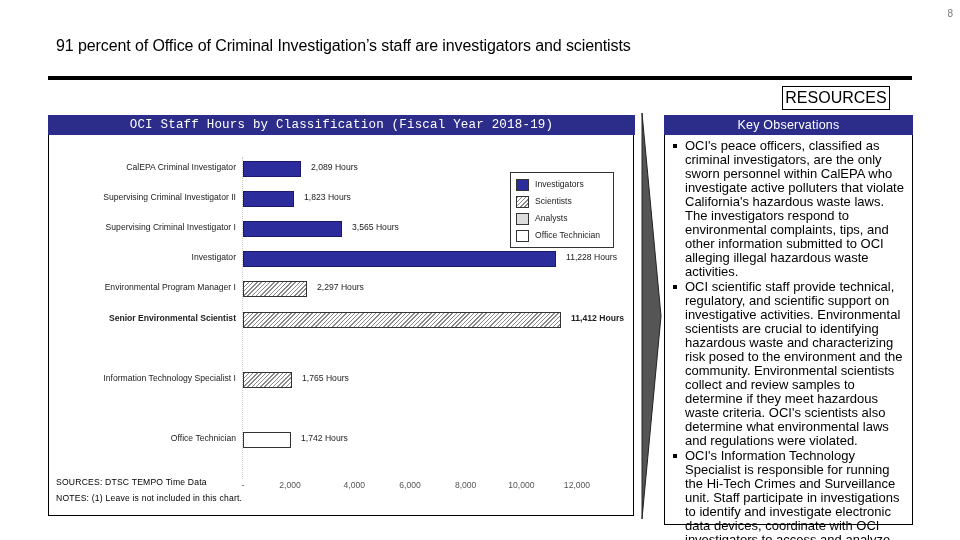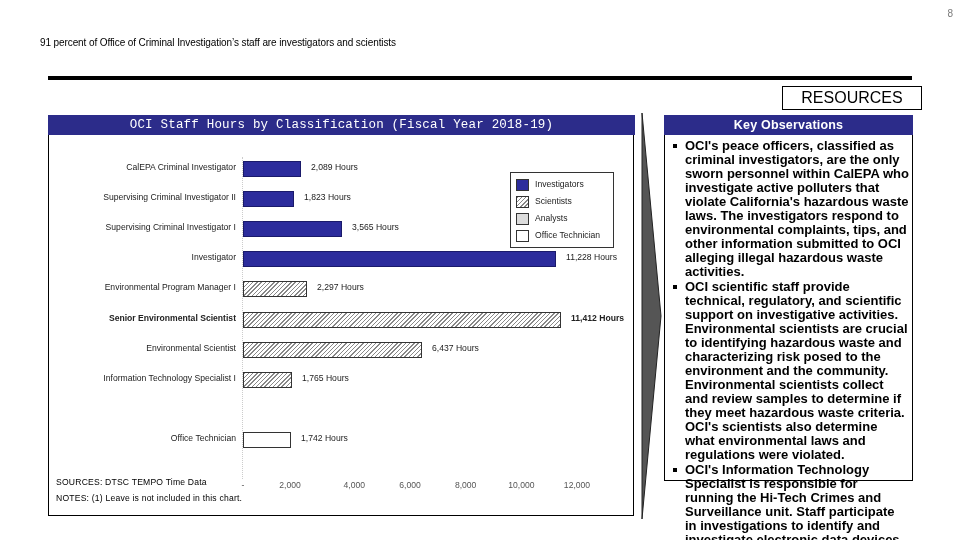--- a/index.html
+++ b/index.html
@@ -1,22 +1,22 @@
 <!DOCTYPE html>
 <html><head>
 <meta charset="utf-8">
 <style>
   * { box-sizing: border-box; margin: 0; padding: 0; }
   html, body { width: 960px; height: 540px; background: #ffffff; overflow: hidden; }
   body { position: relative; font-family: "Liberation Sans", sans-serif; color: #000; }
 
   .page-num { position: absolute; right: 7px; top: 8px; font-size: 10px; color: #7a7a7a; }
-  .slide-title { position: absolute; left: 40px; top: 37px; font-size: 10px; letter-spacing: -0.1px; }
+  .slide-title { position: absolute; left: 56px; top: 37px; font-size: 16px; letter-spacing: -0.1px; }
   .title-rule { position: absolute; left: 48px; top: 76px; width: 864px; height: 4px; background: #000; }
-  .resources { position: absolute; left: 782px; top: 86px; width: 140px; height: 24px; border: 1px solid #000;
+  .resources { position: absolute; left: 782px; top: 86px; width: 108px; height: 24px; border: 1px solid #000;
     font-size: 16px; text-align: center; line-height: 22px; }
 
   .left-panel { position: absolute; left: 48px; top: 115px; width: 586px; height: 401px; border: 1px solid #000; border-top: none; }
   .panel-header { height: 20px; background: #2c2c8a; color: #fff; font-size: 12.5px; text-align: center; line-height: 20px; letter-spacing: 0.2px; }
   .left-panel .panel-header { position: absolute; left: -1px; top: 0; width: 587px; font-family: Liberation Mono, monospace; }
 
   .chart-area { position: absolute; left: 0; top: 20px; width: 584px; height: 350px; }
   .axis-line { position: absolute; left: 193px; top: 22px; width: 1px; height: 322px; border-left: 1px dotted #ccc; }
   .bar-row { position: absolute; left: 0; height: 16px; width: 584px; }
   .bar-label { position: absolute; right: 397px; top: 1px; font-size: 8.6px; color: #222; white-space: nowrap; text-align: right; }
@@ -32,21 +32,21 @@
 
   .legend { position: absolute; left: 461px; top: 37px; width: 104px; height: 76px; border: 1px solid #333; background: #fff; }
   .legend-item { position: absolute; left: 5px; height: 13px; width: 74px; }
   .legend-swatch { position: absolute; left: 0; top: 0; width: 13px; height: 12px; border: 1px solid #333; }
   .legend-label { position: absolute; left: 19px; top: 0; font-size: 8.6px; color: #222; white-space: nowrap; }
 
   .notes { position: absolute; left: 7px; font-size: 8.6px; letter-spacing: 0.2px; color: #000; }
 
   .arrow { position: absolute; left: 641px; top: 113px; width: 22px; height: 406px; }
 
-  .right-panel { position: absolute; left: 664px; top: 115px; width: 249px; height: 366px; border: 1px solid #000; border-top: none; font-weight: bold; }
+  .right-panel { position: absolute; left: 664px; top: 115px; width: 249px; height: 410px; border: 1px solid #000; border-top: none; }
   .right-panel .panel-header { position: absolute; left: -1px; top: 0; width: 249px; }
   .obs-list { position: absolute; left: 8px; top: 24px; width: 236px; list-style: none; }
   .obs-item { position: relative; padding-left: 12px; font-size: 13px; line-height: 14px; color: #000; margin-bottom: 1px; }
   .bullet { position: absolute; left: 0; top: 5px; width: 4px; height: 4px; background: #000; }
 </style>
 </head>
 <body>
 
 <div class="page-num">8</div>
 <div class="slide-title">91 percent of Office of Criminal Investigation’s staff are investigators and scientists</div>
@@ -107,25 +107,20 @@
       <div class="bar-row" style="top: 146.4px;">
         <span class="bar-label">Environmental Program Manager I</span>
         <div class="bar scientists" style="width: 64px;"></div>
         <span class="bar-value" style="left: 268px;">2,297 Hours</span>
       </div>
       <div class="bar-row" style="top: 176.5px; font-weight: bold;">
         <span class="bar-label">Senior Environmental Scientist</span>
         <div class="bar scientists" style="width: 318px;"></div>
         <span class="bar-value" style="left: 522px;">11,412 Hours</span>
       </div>
-      <div class="bar-row" style="top: 206.6px;">
-        <span class="bar-label">Environmental Scientist</span>
-        <div class="bar scientists" style="width: 179px;"></div>
-        <span class="bar-value" style="left: 383px;">6,437 Hours</span>
-      </div>
       <div class="bar-row" style="top: 236.7px;">
         <span class="bar-label">Information Technology Specialist I</span>
         <div class="bar scientists" style="width: 49px;"></div>
         <span class="bar-value" style="left: 253px;">1,765 Hours</span>
       </div>
       <div class="bar-row" style="top: 296.9px;">
         <span class="bar-label">Office Technician</span>
         <div class="bar office" style="width: 48px;"></div>
         <span class="bar-value" style="left: 252px;">1,742 Hours</span>
       </div>

